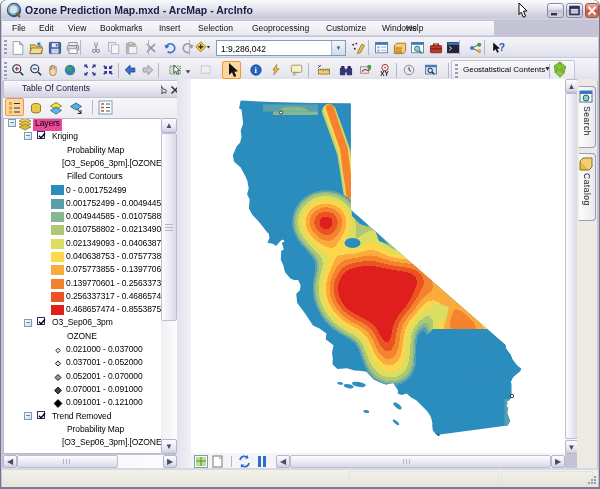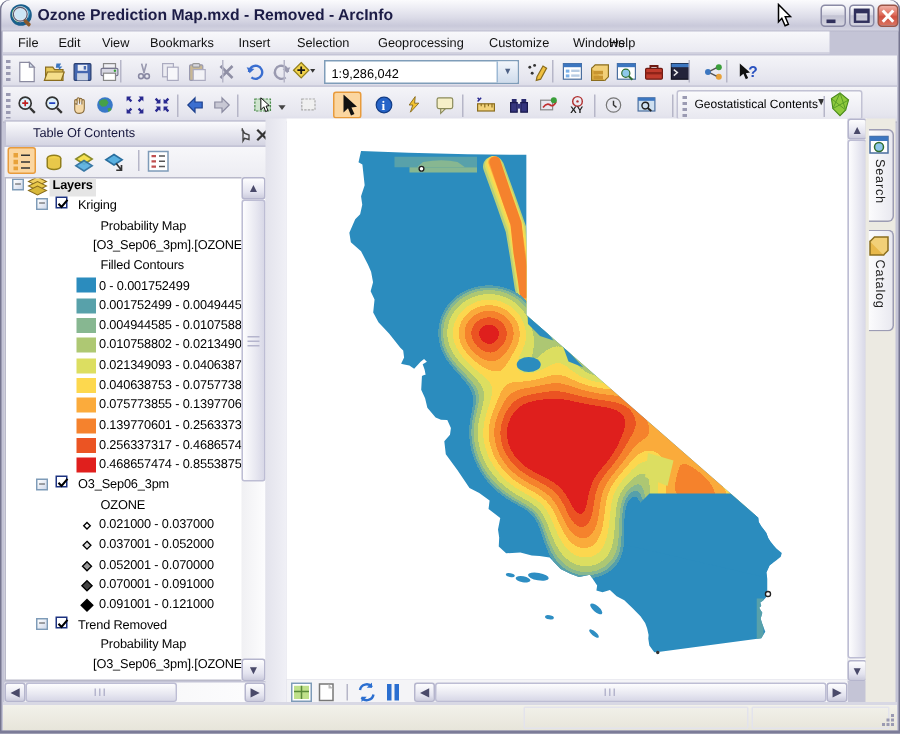--- a/index.html
+++ b/index.html
@@ -9,21 +9,21 @@
 .abs{position:absolute}
 
 #title{position:absolute;left:1px;top:0;width:598px;height:21px;border-radius:6px 6px 0 0;
  background:linear-gradient(180deg,#fbfbfd 0%,#ededf4 25%,#dcdce8 55%,#c9c9da 82%,#d2d2e0 94%,#b7b7cb 100%);}
 #title .txt{position:absolute;left:24px;top:4px;font-size:10.5px;font-weight:bold;color:#1c1c46;letter-spacing:0}
 .tbtn{position:absolute;top:3px;width:17px;height:15px;border-radius:3px;
  border:1px solid #8a8aa5;background:linear-gradient(180deg,#fdfdfe,#d8d8e4 45%,#c2c2d2 50%,#d4d4e0);
  color:#2e2e52;text-align:center}
 #bclose{background:linear-gradient(180deg,#f0b0a6,#dd6a58 45%,#cf5040 55%,#da7462);border-color:#9a5548}
 
-#menubar{position:absolute;left:2px;top:21px;width:551px;height:15px;
+#menubar{position:absolute;left:2px;top:21px;width:492px;height:15px;
  background:linear-gradient(180deg,#f8f8fb,#e9e9f1);border-bottom:1px solid #d0d0de;font-size:8.5px;color:#111}
 #menubar span{position:absolute;top:2px}
 .tbar{position:absolute;left:2px;width:596px;background:linear-gradient(180deg,#f4f4f8,#e5e5ee 80%,#dcdce8);}
 #tb1{top:37px;height:21px;border-bottom:1px solid #cacada}
 #tb2{top:58px;height:24px;border-bottom:1px solid #b9b9c9}
 .grip{position:absolute;width:3px;background:repeating-linear-gradient(180deg,#9a9ab2 0 2px,transparent 2px 4px)}
 .sep{position:absolute;width:1px;background:#b6b6c8}
 
 #combo{position:absolute;left:216px;top:40px;width:130px;height:16px;background:#fff;
  border:1px solid #7f9db9;font-size:8.5px;color:#000}
@@ -58,21 +58,21 @@
 <div id="win"></div>
 <div id="title">
  <svg class="abs" style="left:5px;top:2px" width="17" height="17" viewBox="0 0 17 17">
   <circle cx="8" cy="8" r="7.2" fill="#1b5f8c"></circle>
   <path d="M2 5 Q5 2 9 2.5 L12 4 L13 8 L10 12 L5 13 L2 9 Z" fill="#2e8b57"></path>
   <path d="M8 2 L11 3 L14 6 L13 10" fill="#47a0c8" stroke="none"></path>
   <circle cx="7.5" cy="7.5" r="4.6" fill="#cde6f5" stroke="#e8e8ee" stroke-width="1.6"></circle>
   <circle cx="7.5" cy="7.5" r="4.6" fill="none" stroke="#5a5a6e" stroke-width="0.8"></circle>
   <rect x="11" y="10.4" width="5.5" height="2.4" rx="1" transform="rotate(45 11 10.4)" fill="#8b5a2b"></rect>
  </svg>
- <span class="txt">Ozone Prediction Map.mxd - Removed - ArcInfo</span>
+ <span class="txt">Ozone Prediction Map.mxd - ArcMap - ArcInfo</span>
  <div class="tbtn" style="left:546px">
       <svg width="15" height="13" viewBox="0 0 15 13" style="display:block">
         <rect x="3" y="9" width="6" height="2.4" fill="#30305c"></rect>
       </svg>
     </div>
  <div class="tbtn" style="left:565px">
       <svg width="15" height="13" viewBox="0 0 15 13" style="display:block">
         <rect x="3" y="2.5" width="9" height="8" fill="none" stroke="#30305c" stroke-width="1.6"></rect>
         <rect x="3" y="2.5" width="9" height="2.4" fill="#30305c"></rect>
       </svg>
@@ -411,21 +411,21 @@
       <path d="M8 4 h4 M8 7.5 h4 M8 11 h4" stroke="#555"></path>
     </svg>
 </div>
 <div id="toctree" style="left:3px;top:118px;width:174px;height:336px">
 <div class="exp" style="left:4px;top:0px">−</div>
 <svg class="abs" style="left:14px;top:-2px" width="14" height="14" viewBox="0 0 14 14">
       <path d="M1 4 l6-3 6 3 -6 3 Z" fill="#f0d060" stroke="#8a6d1e" stroke-width="0.7"></path>
       <path d="M1 7 l6-3 6 3 -6 3 Z" fill="#e8c84a" stroke="#8a6d1e" stroke-width="0.7"></path>
       <path d="M1 10 l6-3 6 3 -6 3 Z" fill="#d8b83a" stroke="#8a6d1e" stroke-width="0.7"></path>
     </svg>
-<div class="row" style="left:29px;top:-1px;background:#e5e5e5;padding:0 2px;font-weight:bold">Layers</div>
+<div class="row" style="left:29px;top:-1px;background:#ec4899;padding:0 2px;font-weight:normal">Layers</div>
 <div class="exp" style="left:20px;top:13px">−</div>
 <div class="cbx" style="left:33px;top:12px">
       <svg width="8" height="8" viewBox="0 0 8 8" style="display:block">
         <path d="M1 3.8 L3 6 L7 1.2" stroke="#000" stroke-width="1.4" fill="none"></path>
       </svg>
     </div>
 <div class="row" style="left:48px;top:12px">Kriging</div>
 <div class="row" style="left:63px;top:26px">Probability Map</div>
 <div class="row" style="left:58px;top:39px">[O3_Sep06_3pm].[OZONE]]</div>
 <div class="row" style="left:63px;top:52px">Filled Contours</div>

